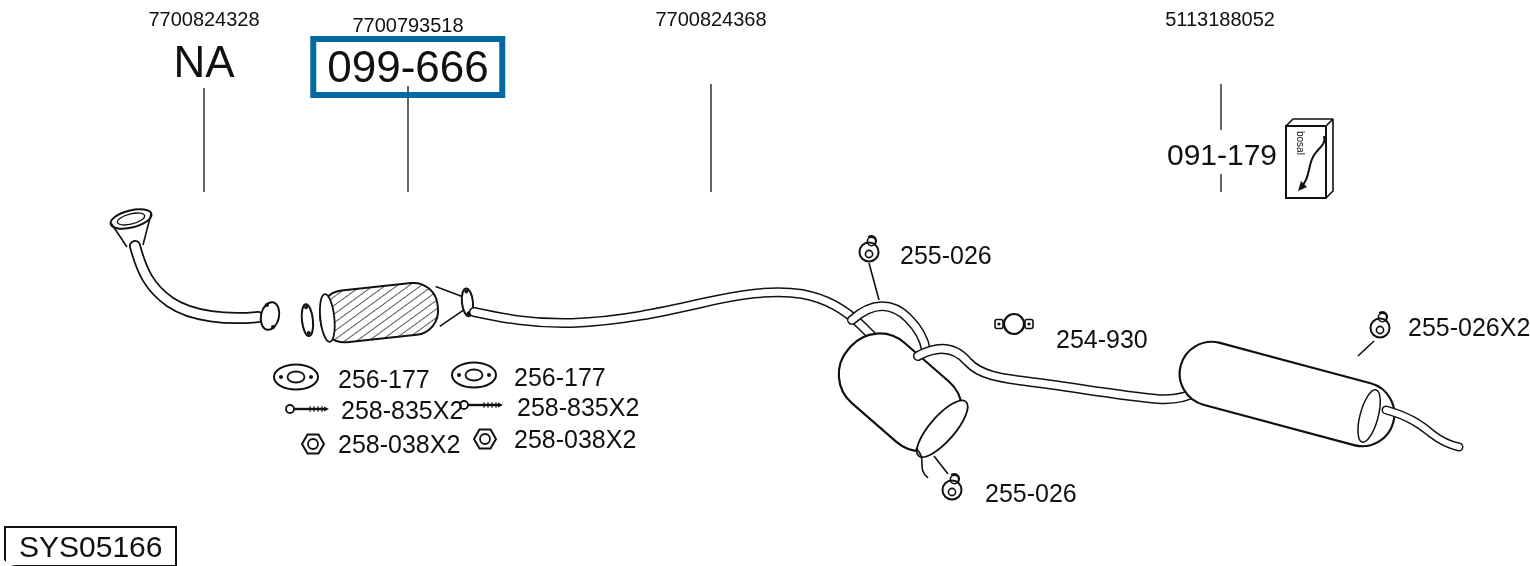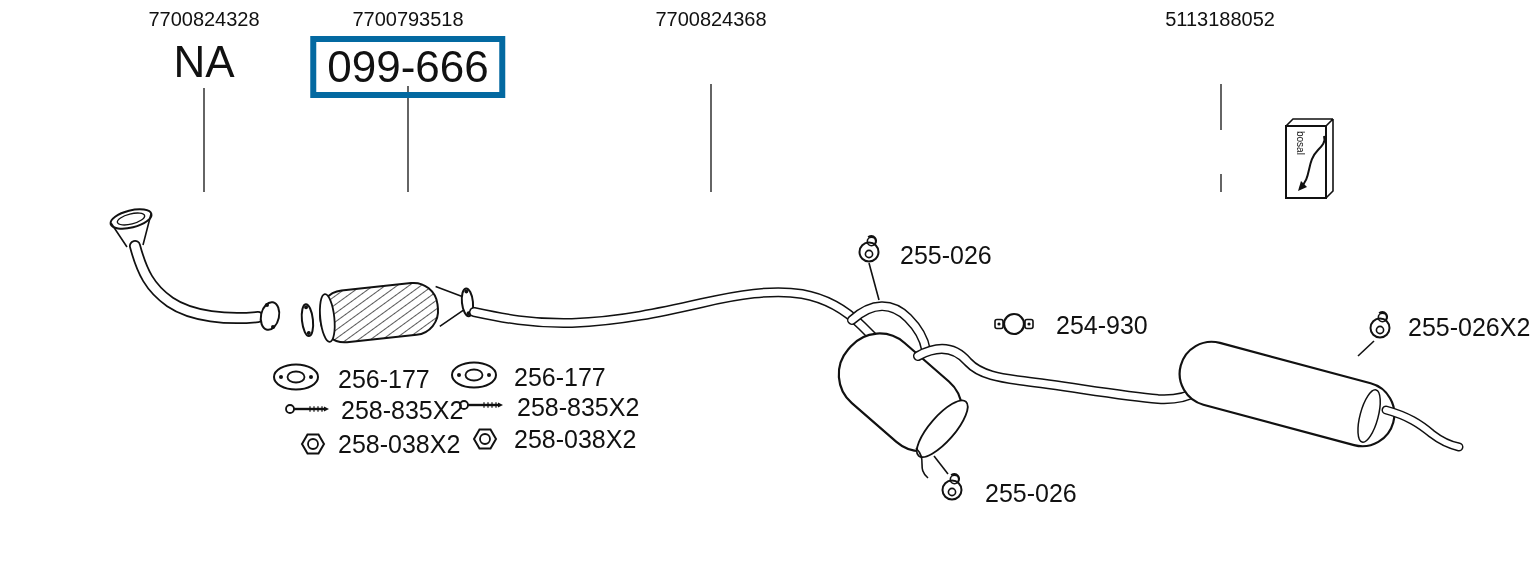--- a/index.html
+++ b/index.html
@@ -151,35 +151,37 @@
       <path class="thin" d="M 1286 126 L 1293 119 L 1333 119 M 1326 126 L 1333 119 M 1326 198 L 1333 191 L 1333 119"></path>
       <text transform="translate(1297 131) rotate(90)" font-size="10" fill="#111" font-family="Liberation Sans, DejaVu Sans, sans-serif">bosal</text>
       <path d="M 1300 188 C 1312 178 1306 162 1318 150 C 1322 146 1326 142 1324 136" fill="none" stroke="#111" stroke-width="2"></path>
       <path d="M 1298 191 L 1307 187 L 1301 181 Z" fill="#111"></path>
     </g>
   </svg>
 
   <div class="lbl oem center" style="left:204px;top:8px">7700824328</div>
   <div class="lbl part center" style="left:204px;top:38px">NA</div>
 
-  <div class="lbl oem center" style="left:408px;top:8px">7700793518</div>
+  <div class="lbl oem center" style="left:408px;top:14px">7700793518</div>
   <div class="lbl part center boxed" style="left:408px;top:36px">099-666</div>
 
   <div class="lbl oem center" style="left:711px;top:8px">7700824368</div>
 
   <div class="lbl oem center" style="left:1220px;top:8px">5113188052</div>
 
+  <div class="lbl mid center" style="left:1222px;top:138px">091-179</div>
 
   <div class="lbl callout" style="left:900px;top:242px">255-026</div>
-  <div class="lbl callout" style="left:1056px;top:312px">254-930</div>
+  <div class="lbl callout" style="left:1056px;top:326px">254-930</div>
   <div class="lbl callout" style="left:1408px;top:314px">255-026X2</div>
   <div class="lbl callout" style="left:985px;top:480px">255-026</div>
 
   <div class="lbl callout" style="left:338px;top:366px">256-177</div>
   <div class="lbl callout" style="left:341px;top:397px">258-835X2</div>
   <div class="lbl callout" style="left:338px;top:431px">258-038X2</div>
 
   <div class="lbl callout" style="left:514px;top:364px">256-177</div>
   <div class="lbl callout" style="left:517px;top:394px">258-835X2</div>
   <div class="lbl callout" style="left:514px;top:426px">258-038X2</div>
 
+  <div class="lbl sys" style="left:4px;top:526px">SYS05166</div>
 
 </div>
 
 </body></html>

